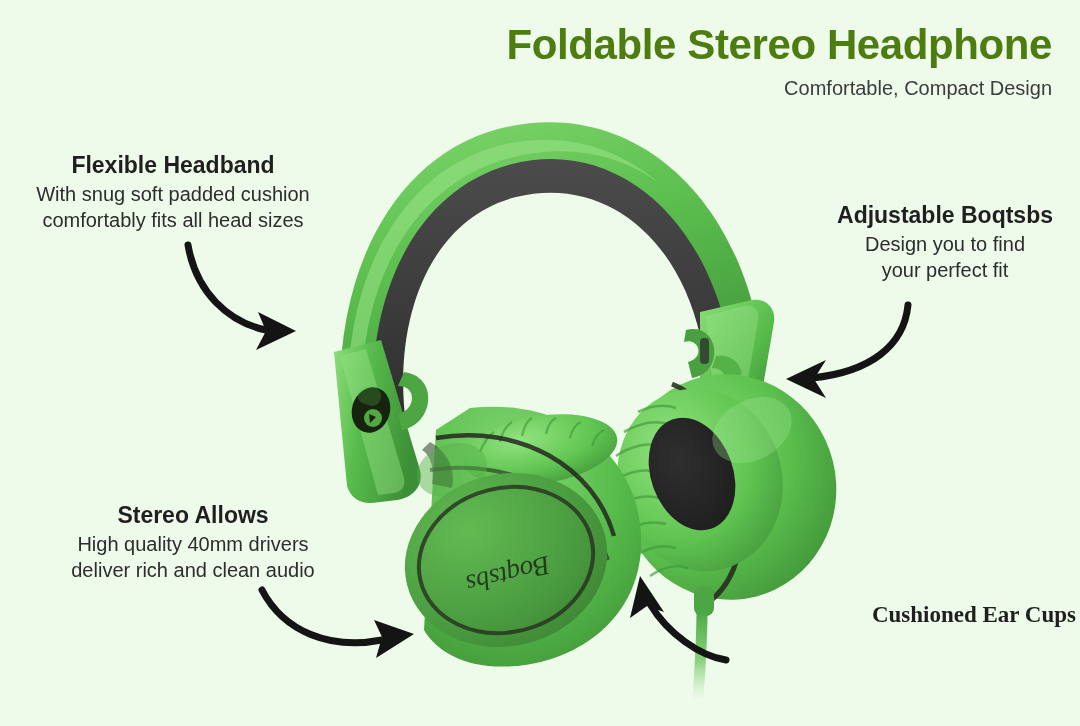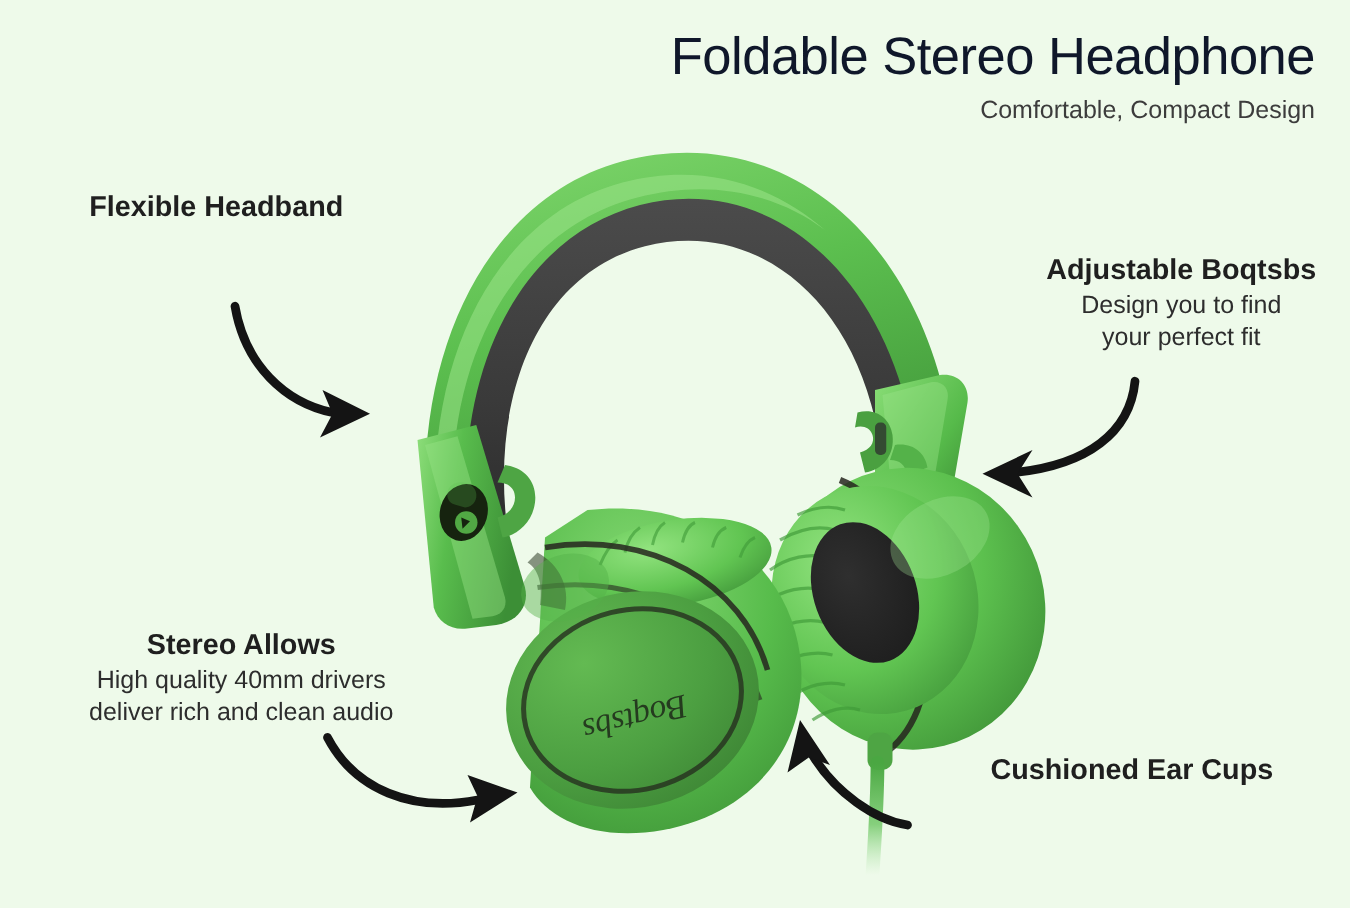--- a/index.html
+++ b/index.html
@@ -24,22 +24,22 @@
   .header {
     position: absolute;
     top: 22px;
     right: 28px;
     text-align: right;
     width: 700px;
   }
   .title {
     margin: 0;
     font-size: 42px;
-    font-weight: normal;
-    color: #0f172a;
+    font-weight: bold;
+    color: #4d7c0f;
     letter-spacing: -0.4px;
     line-height: 1.08;
     white-space: nowrap;
   }
   .subtitle {
     margin: 10px 0 0 0;
     font-size: 20px;
     font-weight: normal;
     color: #3c3c3c;
     line-height: 1.1;
@@ -81,21 +81,22 @@
   .callout-stereo {
     top: 500px;
     left: 38px;
     width: 310px;
     text-align: center;
   }
   .callout-cups {
     top: 600px;
     left: 733px;
     width: 345px;
-    text-align: center;
+    text-align: right;
+    font-family: Liberation Serif, serif;
   }
 
   
   .art {
     position: absolute;
     inset: 0;
     pointer-events: none;
   }
   .arrows {
     position: absolute;
@@ -311,20 +312,22 @@
     </g>
 
     <g>
       <path d="M726 660 C 700 656, 668 634, 650 604" fill="none" stroke="#141414" stroke-width="7" stroke-linecap="round"></path>
       <path d="M664 612 L 640 576 L 630 618 L 647 606 Z" fill="#141414"></path>
     </g>
   </svg>
 
   <div class="callout callout-headband">
     <p class="callout-title">Flexible Headband</p>
+    <p class="callout-body">With snug soft padded cushion
+comfortably fits all head sizes</p>
   </div>
 
   <div class="callout callout-slider">
     <p class="callout-title">Adjustable Boqtsbs</p>
     <p class="callout-body">Design you to find
 your perfect fit</p>
   </div>
 
   <div class="callout callout-stereo">
     <p class="callout-title">Stereo Allows</p>

